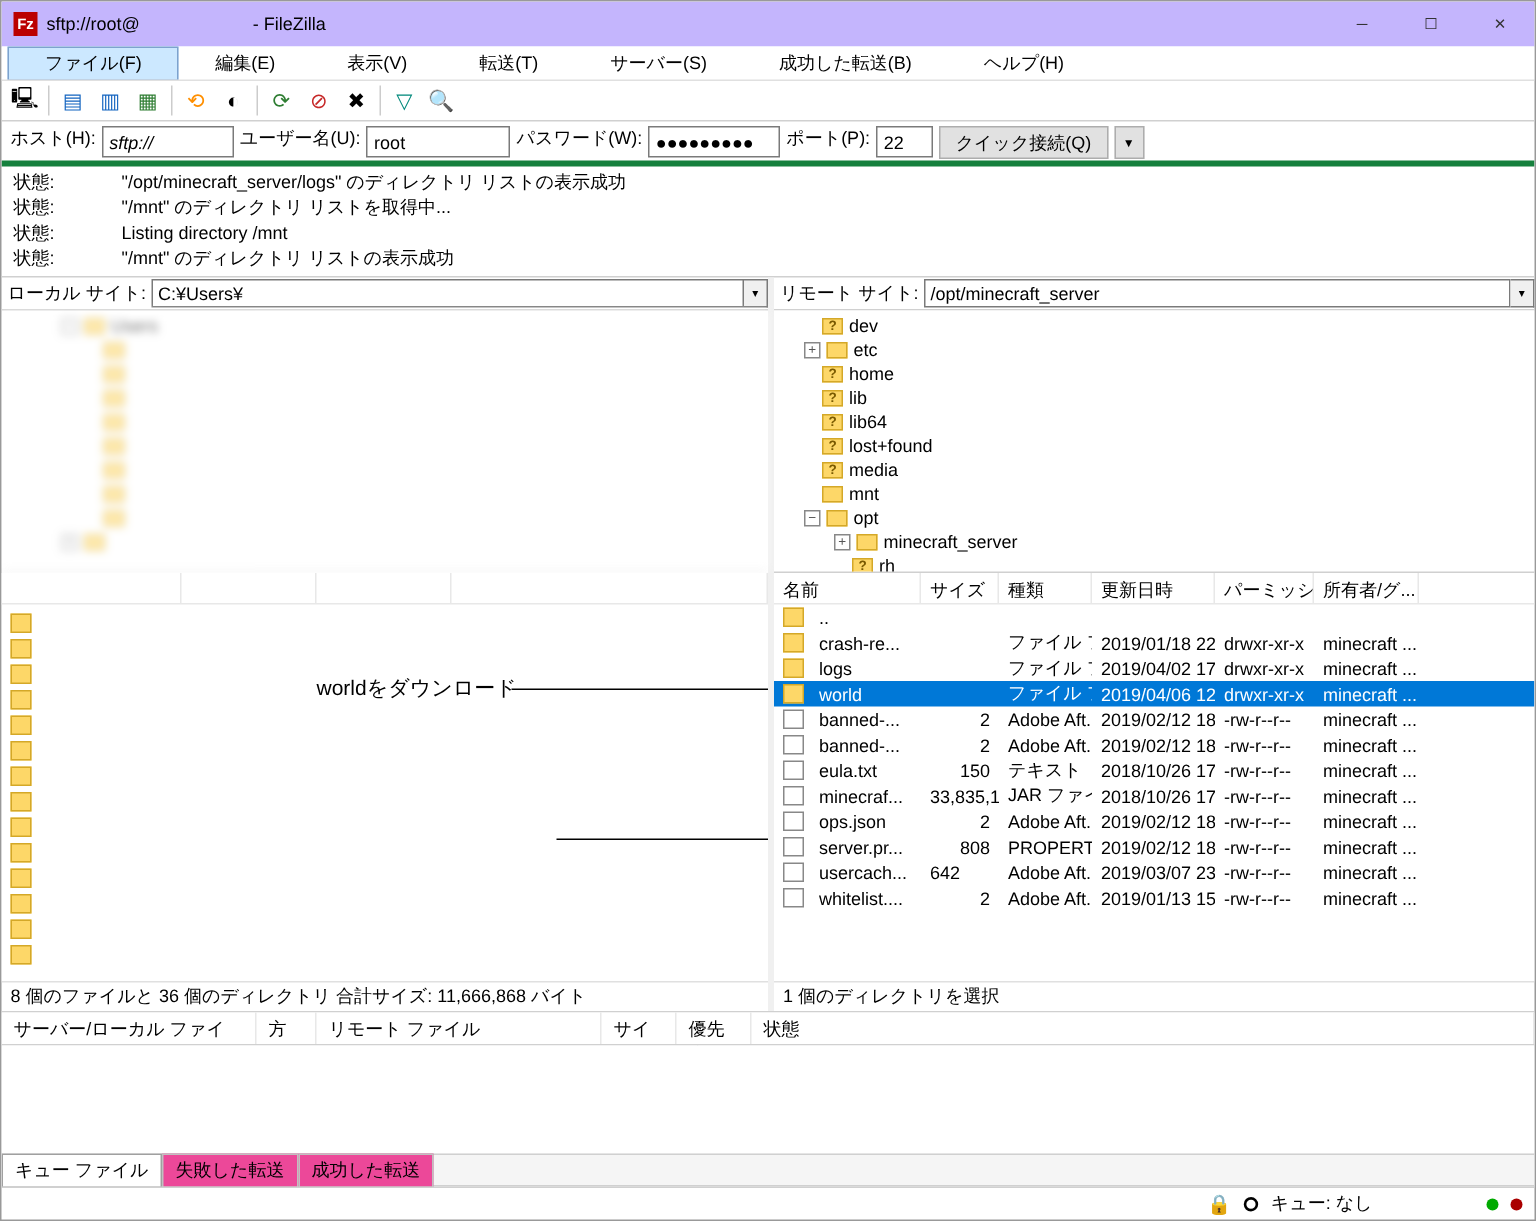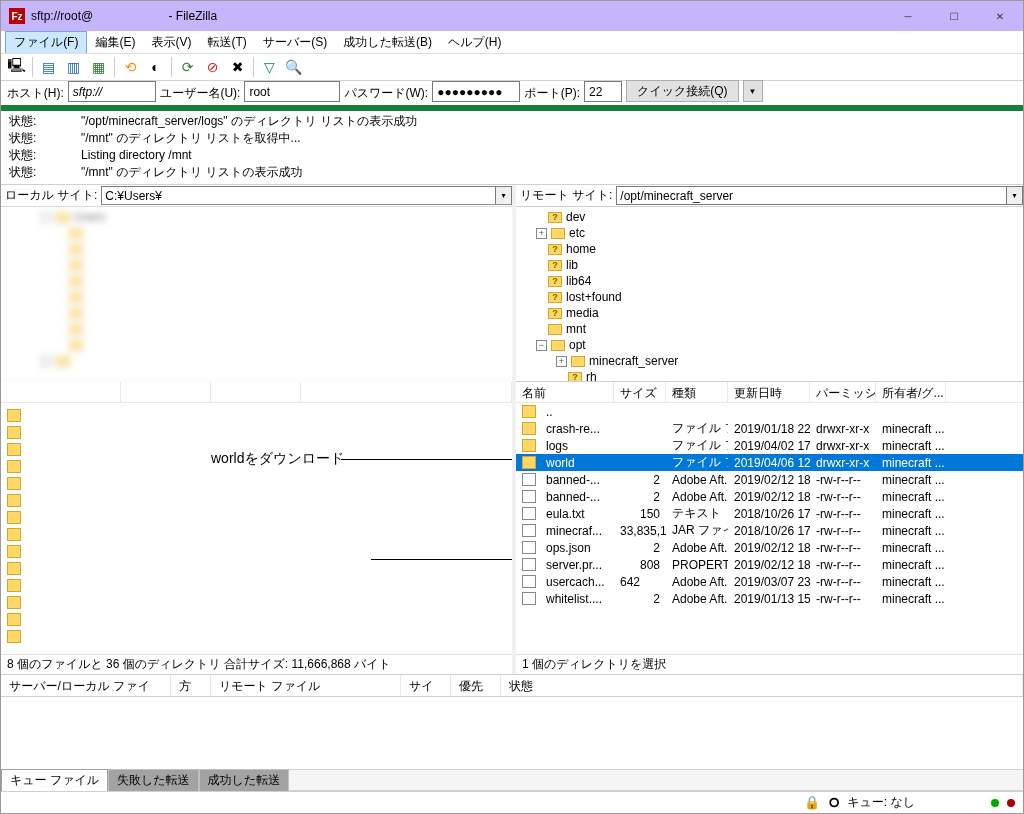--- a/index.html
+++ b/index.html
@@ -4,28 +4,28 @@
 <style>
 * { box-sizing: border-box; margin: 0; padding: 0; font-family: "Meiryo UI", "MS PGothic", sans-serif; font-size: 12px; }
 body { background: #fff; width: 1024px; height: 814px; overflow: hidden; display: flex; flex-direction: column; border: 1px solid #999; }
 .titlebar { height: 30px; display: flex; align-items: center; padding: 0 0 0 8px; background: #c4b5fd; }
 .titlebar .icon { width: 16px; height: 16px; background: #b00; color: #fff; font-weight: bold; font-size: 10px; display: flex; align-items: center; justify-content: center; margin-right: 6px; }
 .titlebar .title { flex: 1; color: #000; font-size: 12px; }
 .winbtns { display: flex; }
 .winbtn { width: 46px; height: 30px; display: flex; align-items: center; justify-content: center; font-size: 10px; color: #333; }
 
 .menubar { height: 22px; display: flex; align-items: center; padding: 0 4px; background: #fff; }
-.menubar span { padding: 2px 8px; cursor: default; text-align: center; }
+.menubar span { padding: 2px 24px; cursor: default; text-align: center; }
 .menubar span.active { border: 1px solid #7da2ce; background: #cce8ff; }
 
 .toolbar { height: 28px; display: flex; align-items: center; padding: 2px 4px; gap: 2px; border-top: 1px solid #e0e0e0; border-bottom: 1px solid #d0d0d0; }
 .tbtn { width: 23px; height: 23px; display: flex; align-items: center; justify-content: center; font-size: 14px; }
 .tsep { width: 1px; height: 20px; background: #ccc; margin: 0 2px; }
 
-.quickconnect { height: 30px; display: flex; align-items: flex-end; padding: 3px 6px; gap: 4px; border-bottom: 6px solid #15803d; }
+.quickconnect { height: 30px; display: flex; align-items: flex-start; padding: 3px 6px; gap: 4px; border-bottom: 4px solid #15803d; }
 .quickconnect label { font-size: 12px; white-space: nowrap; }
 .quickconnect input { border: 1px solid #7a7a7a; height: 21px; padding: 0 4px; font-size: 12px; }
 .quickconnect .host { width: 88px; font-style: italic; }
 .quickconnect .user { width: 96px; }
 .quickconnect .pass { width: 88px; }
 .quickconnect .port { width: 38px; }
 .quickconnect button { height: 22px; padding: 0 10px; background: #e1e1e1; border: 1px solid #adadad; cursor: pointer; }
 .dropdownbtn { width: 20px; height: 22px; background: #e1e1e1; border: 1px solid #adadad; display: flex; align-items: center; justify-content: center; font-size: 8px; }
 
 .messagelog { height: 74px; overflow: hidden; padding: 2px 8px; border-bottom: 1px solid #d0d0d0; line-height: 17px; }
@@ -62,21 +62,21 @@
 .annotline { position: absolute; height: 1px; background: #000; }
 
 .statusline { height: 20px; display: flex; align-items: center; padding: 2px 6px; border-top: 1px solid #e0e0e0; }
 
 .transferhdr { height: 22px; display: flex; border-bottom: 1px solid #d0d0d0; background: #fff; }
 .transferhdr .col { padding: 3px 8px; border-right: 1px solid #e8e8e8; }
 .transferarea { flex: 1; background: #fff; }
 
 .bottomtabs { height: 22px; display: flex; align-items: center; border-top: 1px solid #d0d0d0; border-bottom: 1px solid #d0d0d0; background: #f5f5f5; }
 .btab { padding: 2px 8px; border: 1px solid #a0a0a0; background: #fff; margin-top: 1px; }
-.btab.inactive { background: #a3a3a3; border-color: #c0c0c0; }
+.btab.inactive { background: #ec4899; border-color: #c0c0c0; }
 
 .statusbar { height: 22px; display: flex; align-items: center; justify-content: flex-end; padding: 0 8px; gap: 8px; border-top: 1px solid #d0d0d0; }
 .dot { width: 8px; height: 8px; border-radius: 50%; display: inline-block; }
 .dot.green { background: #0a0; }
 .dot.red { background: #a00; }
 .lockicon { font-size: 13px; }
 .queueicon { font-size: 13px; }
 </style>
 </head>
 <body>

